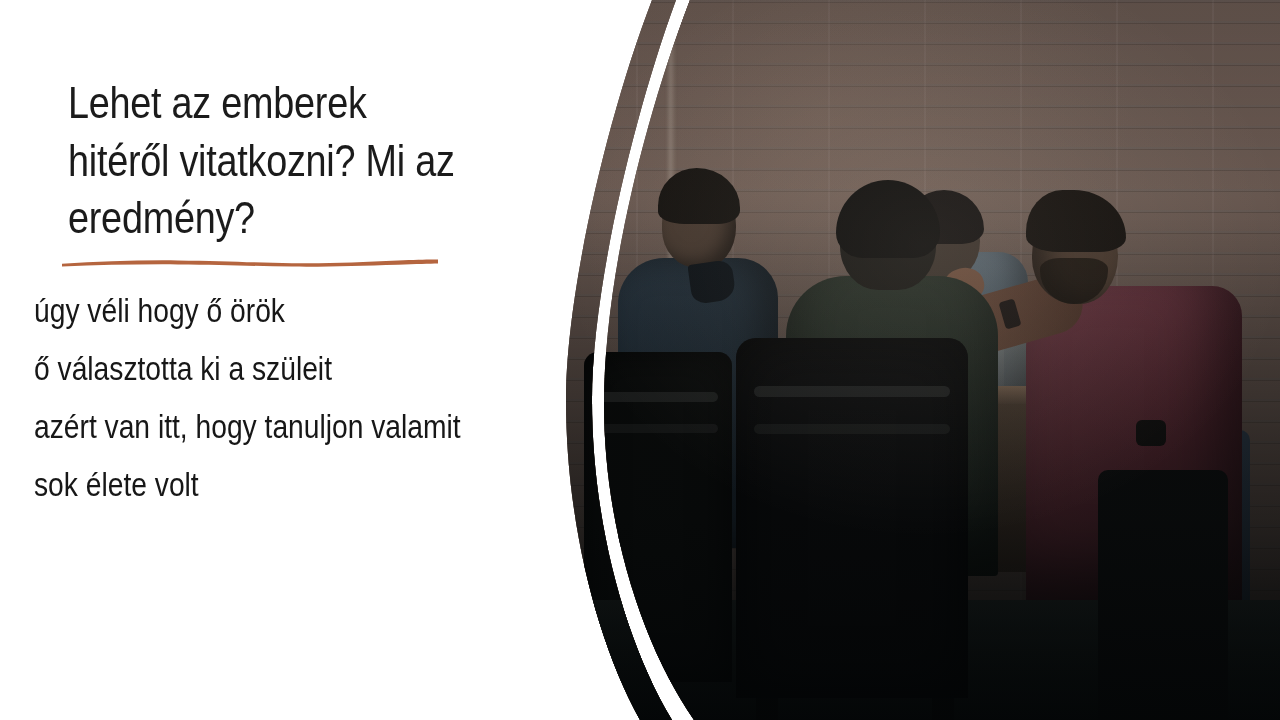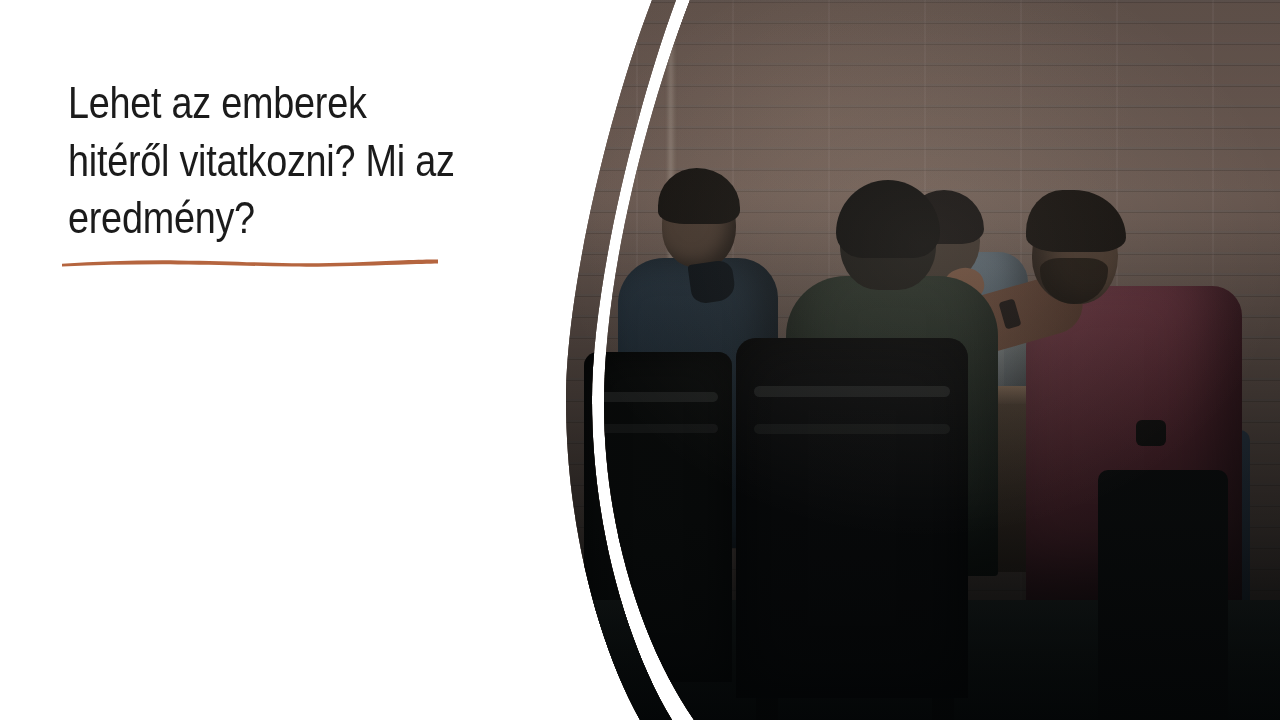--- a/index.html
+++ b/index.html
@@ -429,15 +429,21 @@
     <div class="divider-wrap">
       <svg viewBox="0 0 380 20" preserveAspectRatio="none" aria-hidden="true">
         <path d="M2,11.8 C40,9.2 78,8.0 118,8.4 C162,8.9 196,10.6 232,11.2
                  C268,11.8 300,10.2 338,8.6 C356,7.8 370,7.4 378,7.6
                  L378,11.6 C370,11.9 356,12.2 338,12.7
                  C300,13.8 268,15.0 232,14.6 C196,14.2 162,12.7 118,12.4
                  C78,12.1 40,13.0 2,14.4 Z" fill="#b5653f"></path>
       </svg>
     </div>
 
+    <div class="body-list">
+      <p class="body-line">úgy véli hogy ő örök</p>
+      <p class="body-line">ő választotta ki a szüleit</p>
+      <p class="body-line">azért van itt, hogy tanuljon valamit</p>
+      <p class="body-line">sok élete volt</p>
+    </div>
   </div>
 
 </div>
 
 </body></html>

